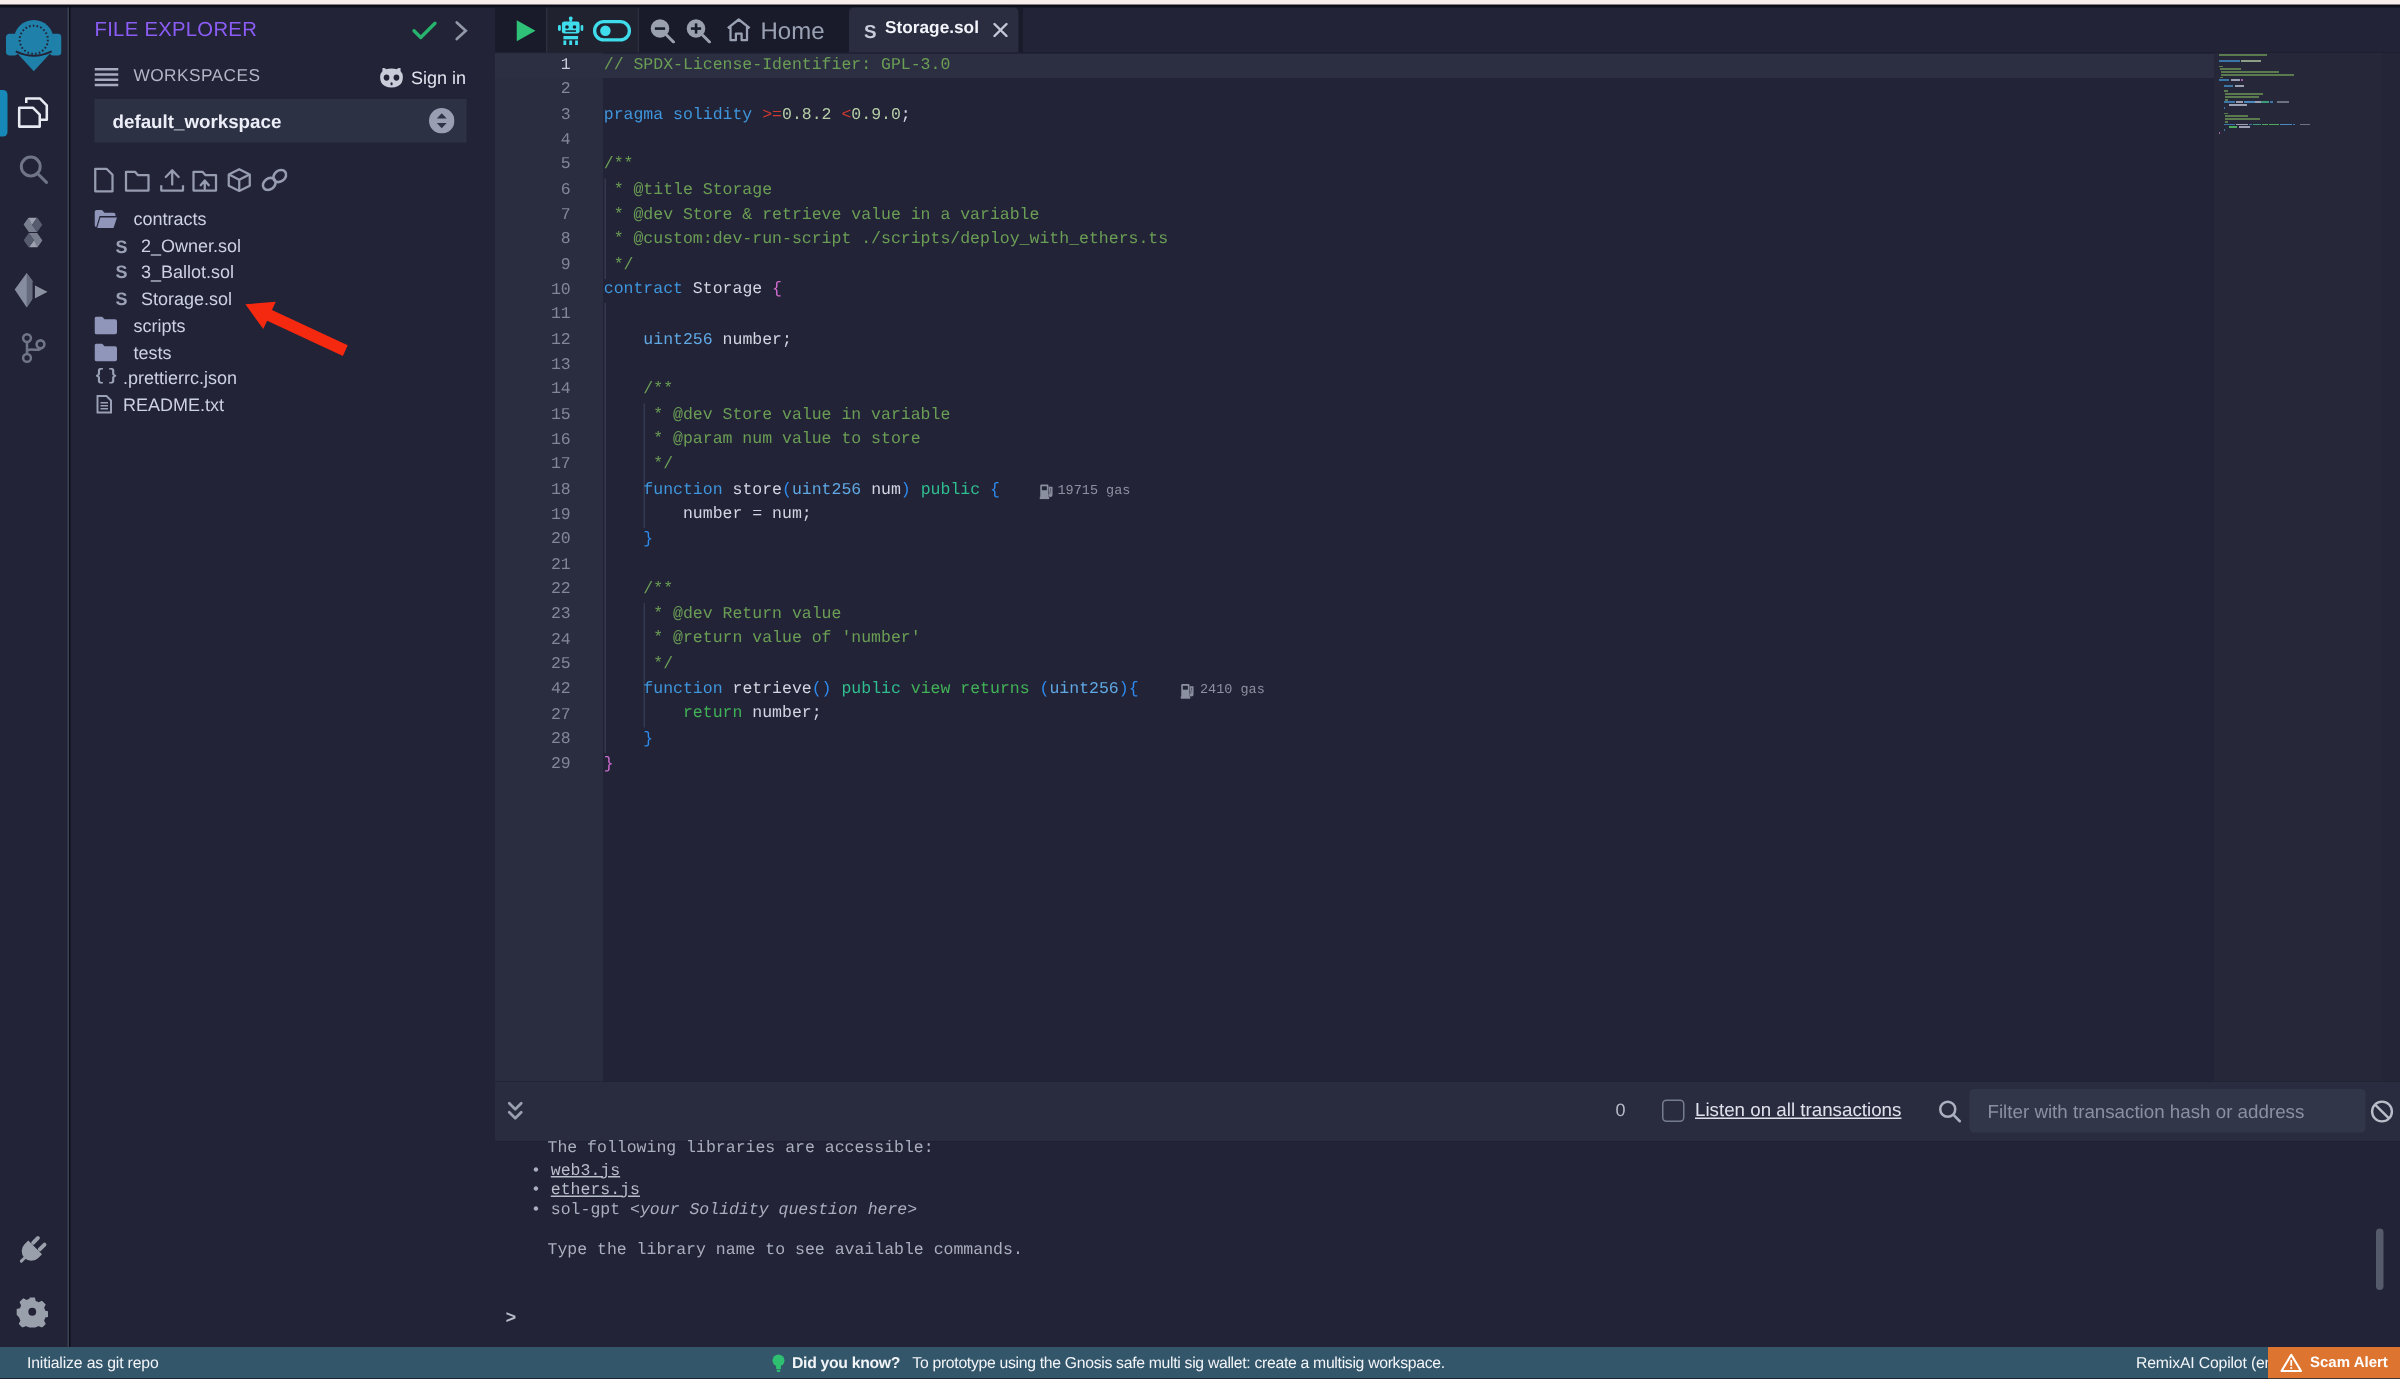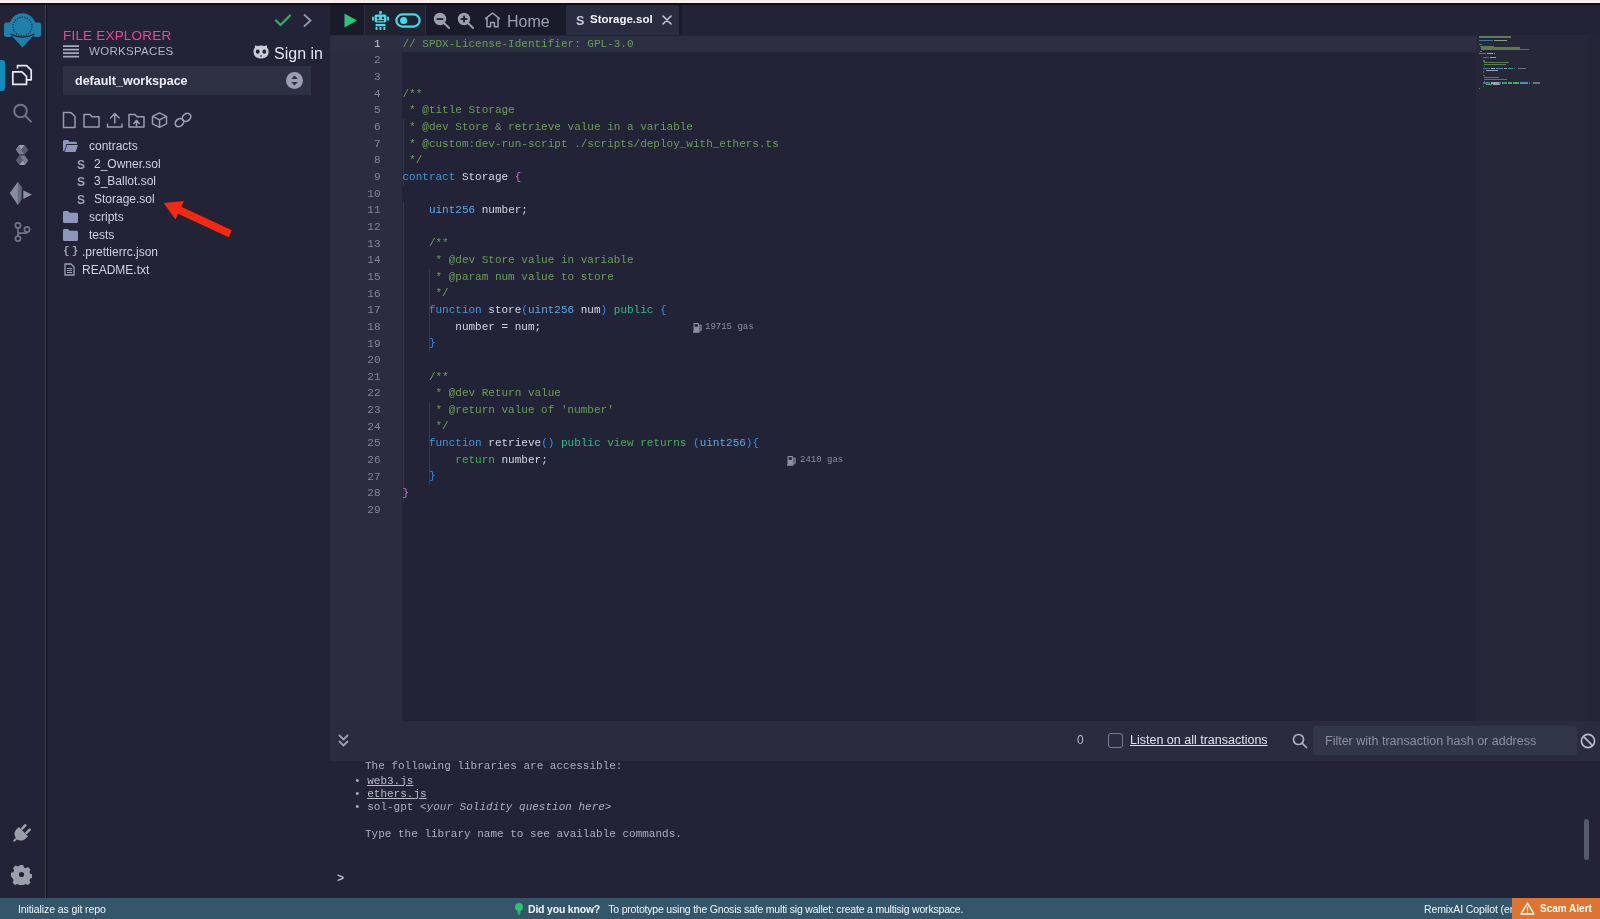--- a/index.html
+++ b/index.html
@@ -9,23 +9,23 @@
 
   
   #topstrip { left:0; top:0; width:1600px; height:3px; background:#f8eeec; }
 
   
   #iconbar { left:0; top:5px; width:46px; height:893px; background:#222336; border-right:1px solid #3d4252; }
   #activebar { left:0; top:60px; width:5px; height:31px; background:#1789b8; border-radius:0 3px 3px 0; }
 
   
   #panel { left:47px; top:5px; width:283px; height:893px; background:#222336; }
-  #fe-title { left:63px; top:28px; font-size:13.5px; color:#ec4899; letter-spacing:0.2px; }
+  #fe-title { left:63px; top:12px; font-size:13.5px; color:#8b5cf6; letter-spacing:0.2px; }
   #ws-label { left:89px; top:45px; font-size:11.5px; color:#b2b6c6; letter-spacing:0.3px; }
-  #signin { left:274px; top:45px; font-size:16px; color:#e2e5f0; }
+  #signin { left:274px; top:45px; font-size:12px; color:#e2e5f0; }
   #dropdown { left:63px; top:66px; width:248px; height:29px; background:#2d3144; border-radius:0; }
   #dropdown .txt { position:absolute; left:12px; top:8px; font-size:12.5px; font-weight:700; color:#eceef8; }
 
   .treerow { position:absolute; left:47px; width:283px; height:18px; font-size:12px; color:#ccd1e3; }
   .treerow span.lbl { position:absolute; top:2px; }
 
   
   #tabbar { left:330px; top:5px; width:1270px; height:30px; background:#222336; }
   #activetab { left:566px; top:5px; width:113px; height:30px; background:#2a2c3f; border-radius:3px 3px 0 0; }
   #gutter { left:330px; top:35px; width:72px; height:686px; background:#2a2c3f; }
@@ -399,29 +399,30 @@
     <div>16</div>
     <div>17</div>
     <div>18</div>
     <div>19</div>
     <div>20</div>
     <div>21</div>
     <div>22</div>
     <div>23</div>
     <div>24</div>
     <div>25</div>
-    <div>26</div>
+    <div>42</div>
     <div>27</div>
     <div>28</div>
     <div>29</div>
   </div>
 
 <div class="abs" id="code">
 <div><span class="cm">// SPDX-License-Identifier: GPL-3.0</span></div>
 <div></div>
+<div><span class="kw">pragma solidity </span><span class="op">&gt;=</span><span class="nu">0.8.2</span><span class="pl"> </span><span class="op">&lt;</span><span class="nu">0.9.0</span><span class="pl">;</span></div>
 <div></div>
 <div><span class="cm">/**</span></div>
 <div><span class="cm"> * @title Storage</span></div>
 <div><span class="cm"> * @dev Store &amp; retrieve value in a variable</span></div>
 <div><span class="cm"> * @custom:dev-run-script ./scripts/deploy_with_ethers.ts</span></div>
 <div><span class="cm"> */</span></div>
 <div><span class="kw">contract</span><span class="pl"> Storage </span><span class="pk">{</span></div>
 <div></div>
 <div><span class="pl">    </span><span class="ty">uint256</span><span class="pl"> number;</span></div>
 <div></div>

